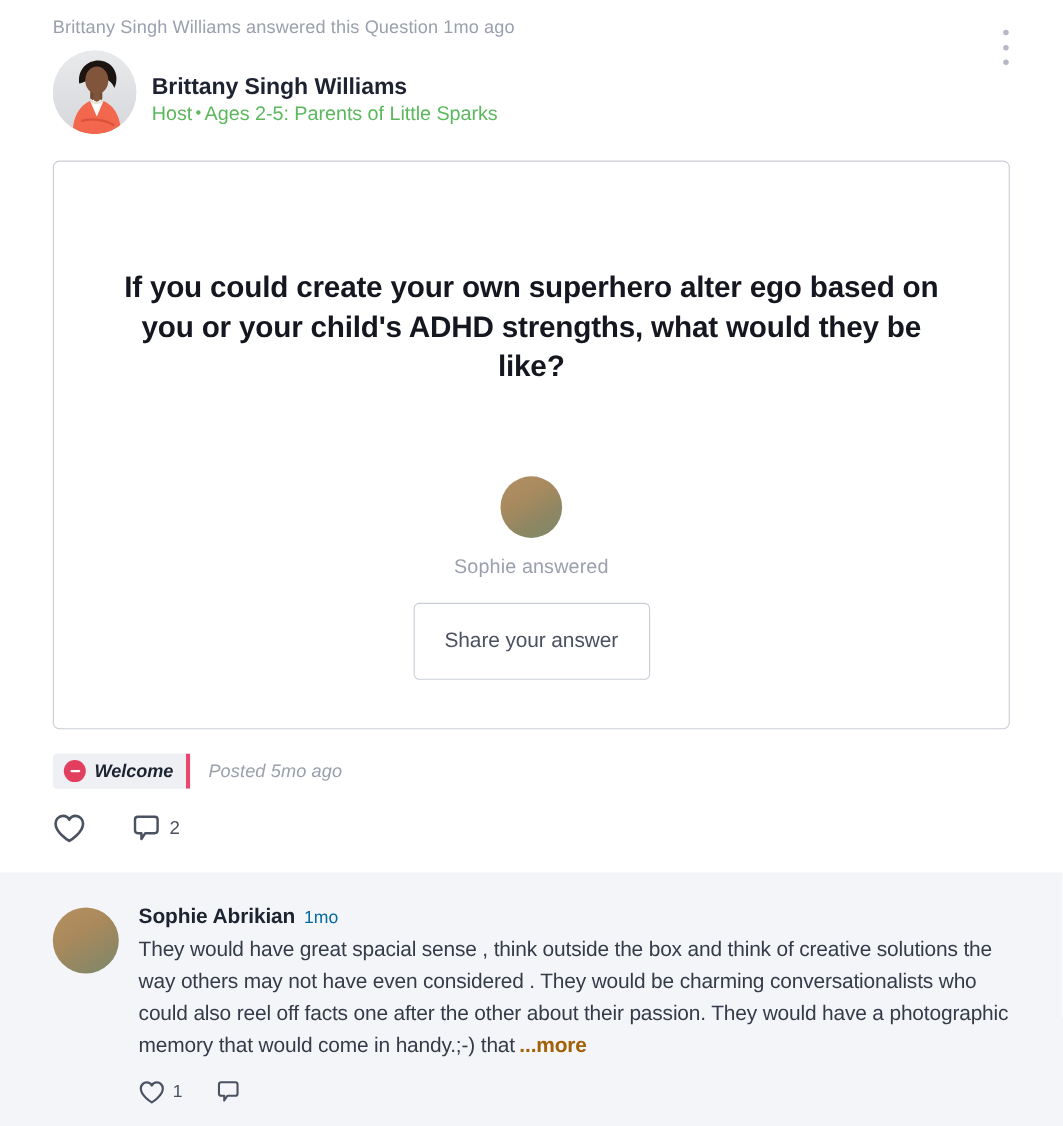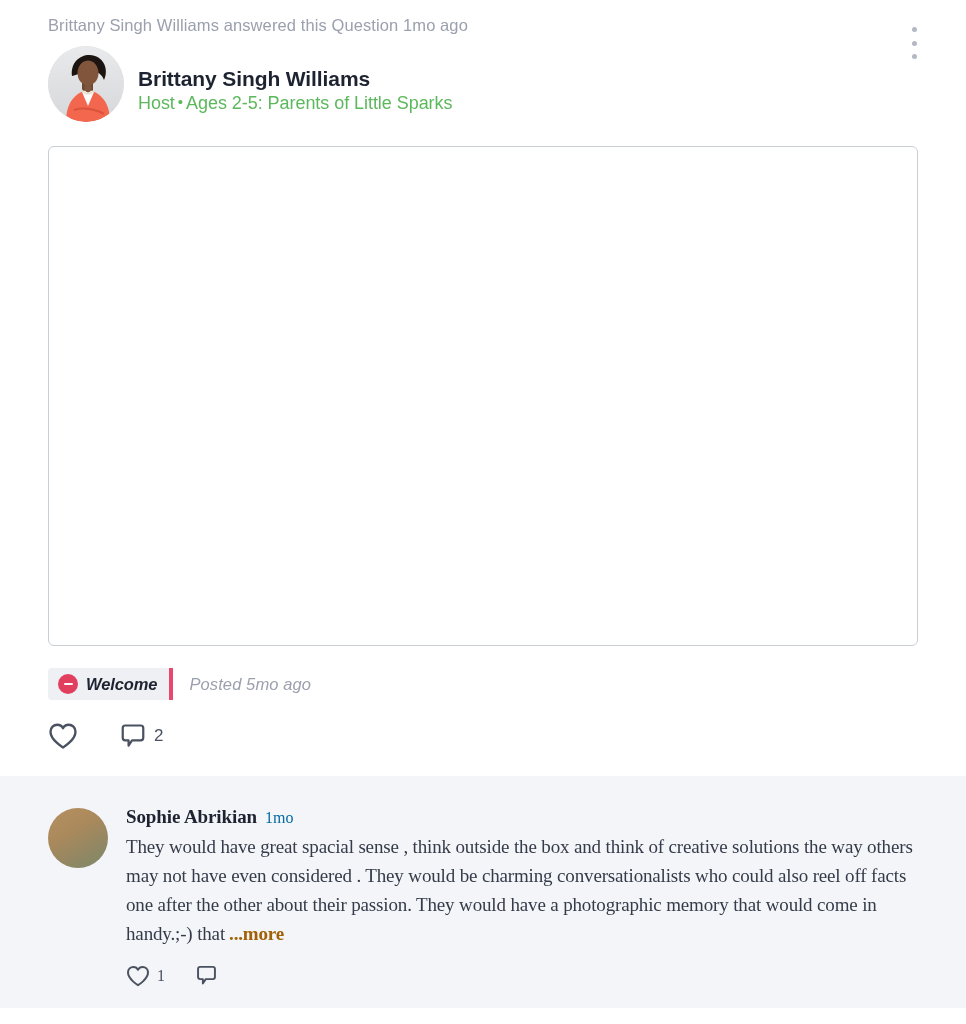--- a/index.html
+++ b/index.html
@@ -226,21 +226,20 @@
     font-size: 17px;
     color: #4a5160;
   }
   .ico { display: block; }
 
   
   .comments {
     background: #f3f5f8;
     padding: 30px 48px 0;
     min-height: 232px;
-    font-family: Liberation Serif, serif;
   }
 
   .comment {
     display: flex;
     gap: 18px;
   }
 
   .avatar-sm {
     width: 60px;
     height: 60px;
@@ -348,21 +347,27 @@
       </div>
       <div class="author-text">
         <div class="author-name">Brittany Singh Williams</div>
         <div class="author-sub">
           <span>Host</span><span class="sep">•</span><span>Ages 2-5: Parents of Little Sparks</span>
         </div>
       </div>
     </div>
 
     <div class="q-card">
-
+      <div class="q-title">If you could create your own superhero alter ego based on you or your child's ADHD strengths, what would they be like?</div>
+
+      <div class="q-answer-block">
+        <div class="avatar-answer"></div>
+        <div class="answered-label">Sophie answered</div>
+        <button class="share-btn">Share your answer</button>
+      </div>
     </div>
 
     <div class="tag-row">
       <span class="tag-chip">
         <span class="tag-badge-icon">
           <span class="bar"></span>
         </span>
         <span class="tag-label">Welcome</span>
       </span>
       <span class="posted-label">Posted 5mo ago</span>

